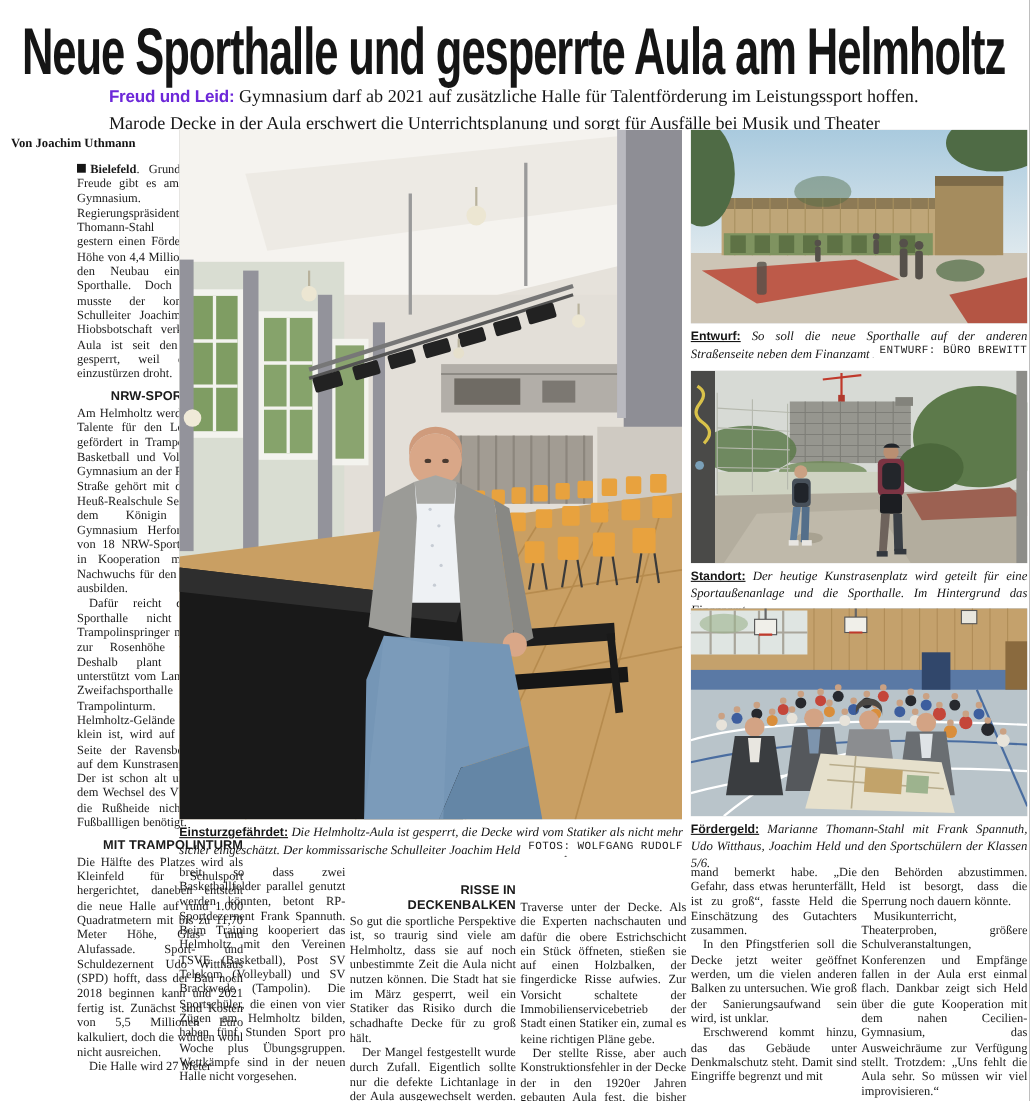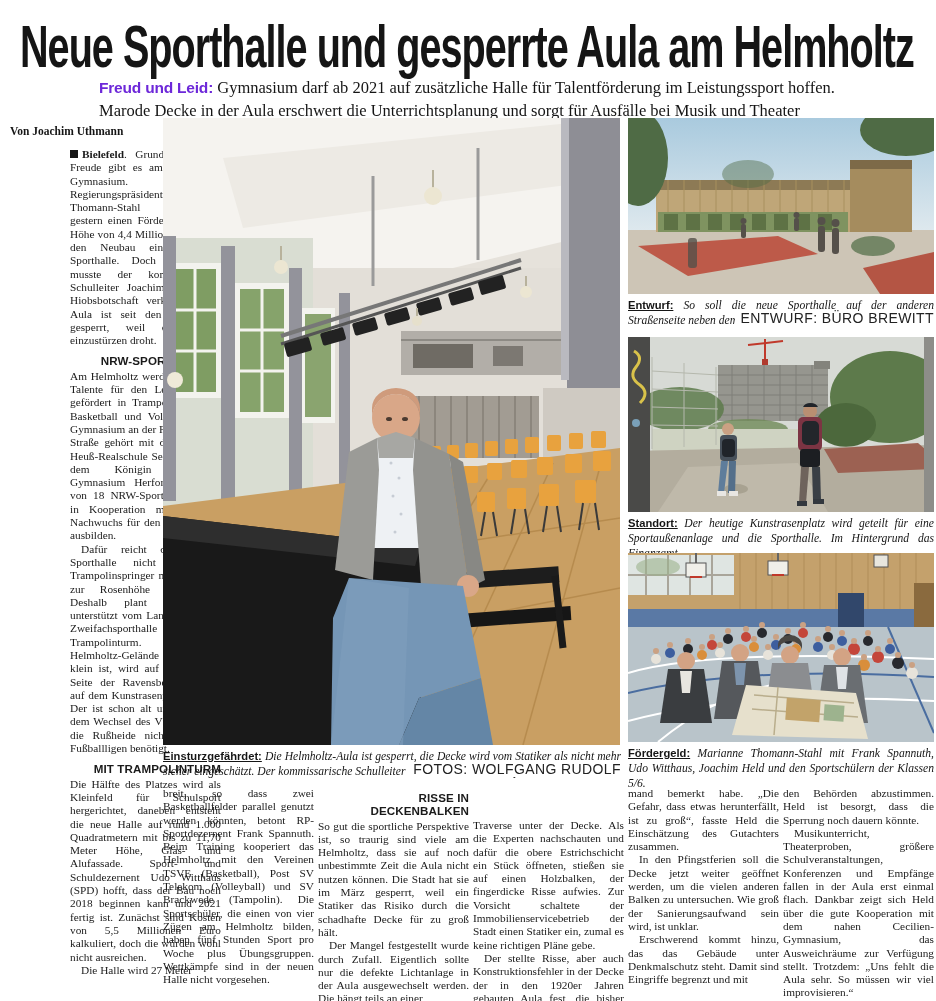--- a/index.html
+++ b/index.html
@@ -60,21 +60,21 @@
   .cap-main { left:163px; top:749px; width:458px; }
   .cap-1 { left:628px; top:298px; width:306px; }
   .cap-2 { left:628px; top:516px; width:306px; }
   .cap-3 { left:628px; top:746px; width:306px; }
   .cap-lead {
     font-style:normal; font-weight:bold;
     font-family:"Liberation Sans", sans-serif; font-size:11.2px;text-decoration:underline;
   }
   .credit {
     position:absolute; right:0; bottom:2px; font-style:normal;
-    font-family:Liberation Sans, sans-serif; font-size:14px; letter-spacing:0.4px; color:#222;
+    font-family:Liberation Mono, monospace; font-size:10px; letter-spacing:0.4px; color:#222;
     background:#fff; padding-left:6px;
   }
 </style>
 </head>
 <body>
 
 <div class="page">
 
   <h1 class="headline">Neue Sporthalle und gesperrte Aula am Helmholtz</h1>
 
@@ -580,21 +580,21 @@
     </svg>
   </div>
   <div class="caption cap-3">
     <span class="cap-lead">Fördergeld:</span><span> Marianne Thomann-Stahl mit Frank Spannuth, Udo Witthaus, Joachim Held und den Sportschülern der Klassen 5/6.</span>
   </div>
 
   <div class="col col2">
     <p>breit, so dass zwei Basketballfelder parallel genutzt werden könnten, betont RP-Sportdezernent Frank Spannuth. Beim Training kooperiert das Helmholtz mit den Vereinen TSVE (Basketball), Post SV Telekom (Volleyball) und SV Brackwede (Tampolin). Die Sportschüler, die einen von vier Zügen am Helmholtz bilden, haben fünf Stunden Sport pro Woche plus Übungsgruppen. Wettkämpfe sind in der neuen Halle nicht vorgesehen.</p>
   </div>
   <div class="col col3">
-    <p class="sec-head" style="margin-top:4px">RISSE IN DECKENBALKEN</p>
+    <p class="sec-head" style="margin-top:16px">RISSE IN DECKENBALKEN</p>
     <p>So gut die sportliche Perspektive ist, so traurig sind viele am Helmholtz, dass sie auf noch unbestimmte Zeit die Aula nicht nutzen können. Die Stadt hat sie im März gesperrt, weil ein Statiker das Risiko durch die schadhafte Decke für zu groß hält.</p>
     <p class="ind">Der Mangel festgestellt wurde durch Zufall. Eigentlich sollte nur die defekte Lichtanlage in der Aula ausgewechselt werden. Die hängt teils an einer</p>
   </div>
   <div class="col col4">
     <p>Traverse unter der Decke. Als die Experten nachschauten und dafür die obere Estrichschicht ein Stück öffneten, stießen sie auf einen Holzbalken, der fingerdicke Risse aufwies. Zur Vorsicht schaltete der Immobilienservicebetrieb der Stadt einen Statiker ein, zumal es keine richtigen Pläne gebe.</p>
     <p class="ind">Der stellte Risse, aber auch Konstruktionsfehler in der Decke der in den 1920er Jahren gebauten Aula fest, die bisher nie-</p>
   </div>
   <div class="col col5">
     <p>mand bemerkt habe. „Die Gefahr, dass etwas herunterfällt, ist zu groß“, fasste Held die Einschätzung des Gutachters zusammen.</p>
     <p class="ind">In den Pfingstferien soll die Decke jetzt weiter geöffnet werden, um die vielen anderen Balken zu untersuchen. Wie groß der Sanierungsaufwand sein wird, ist unklar.</p>

